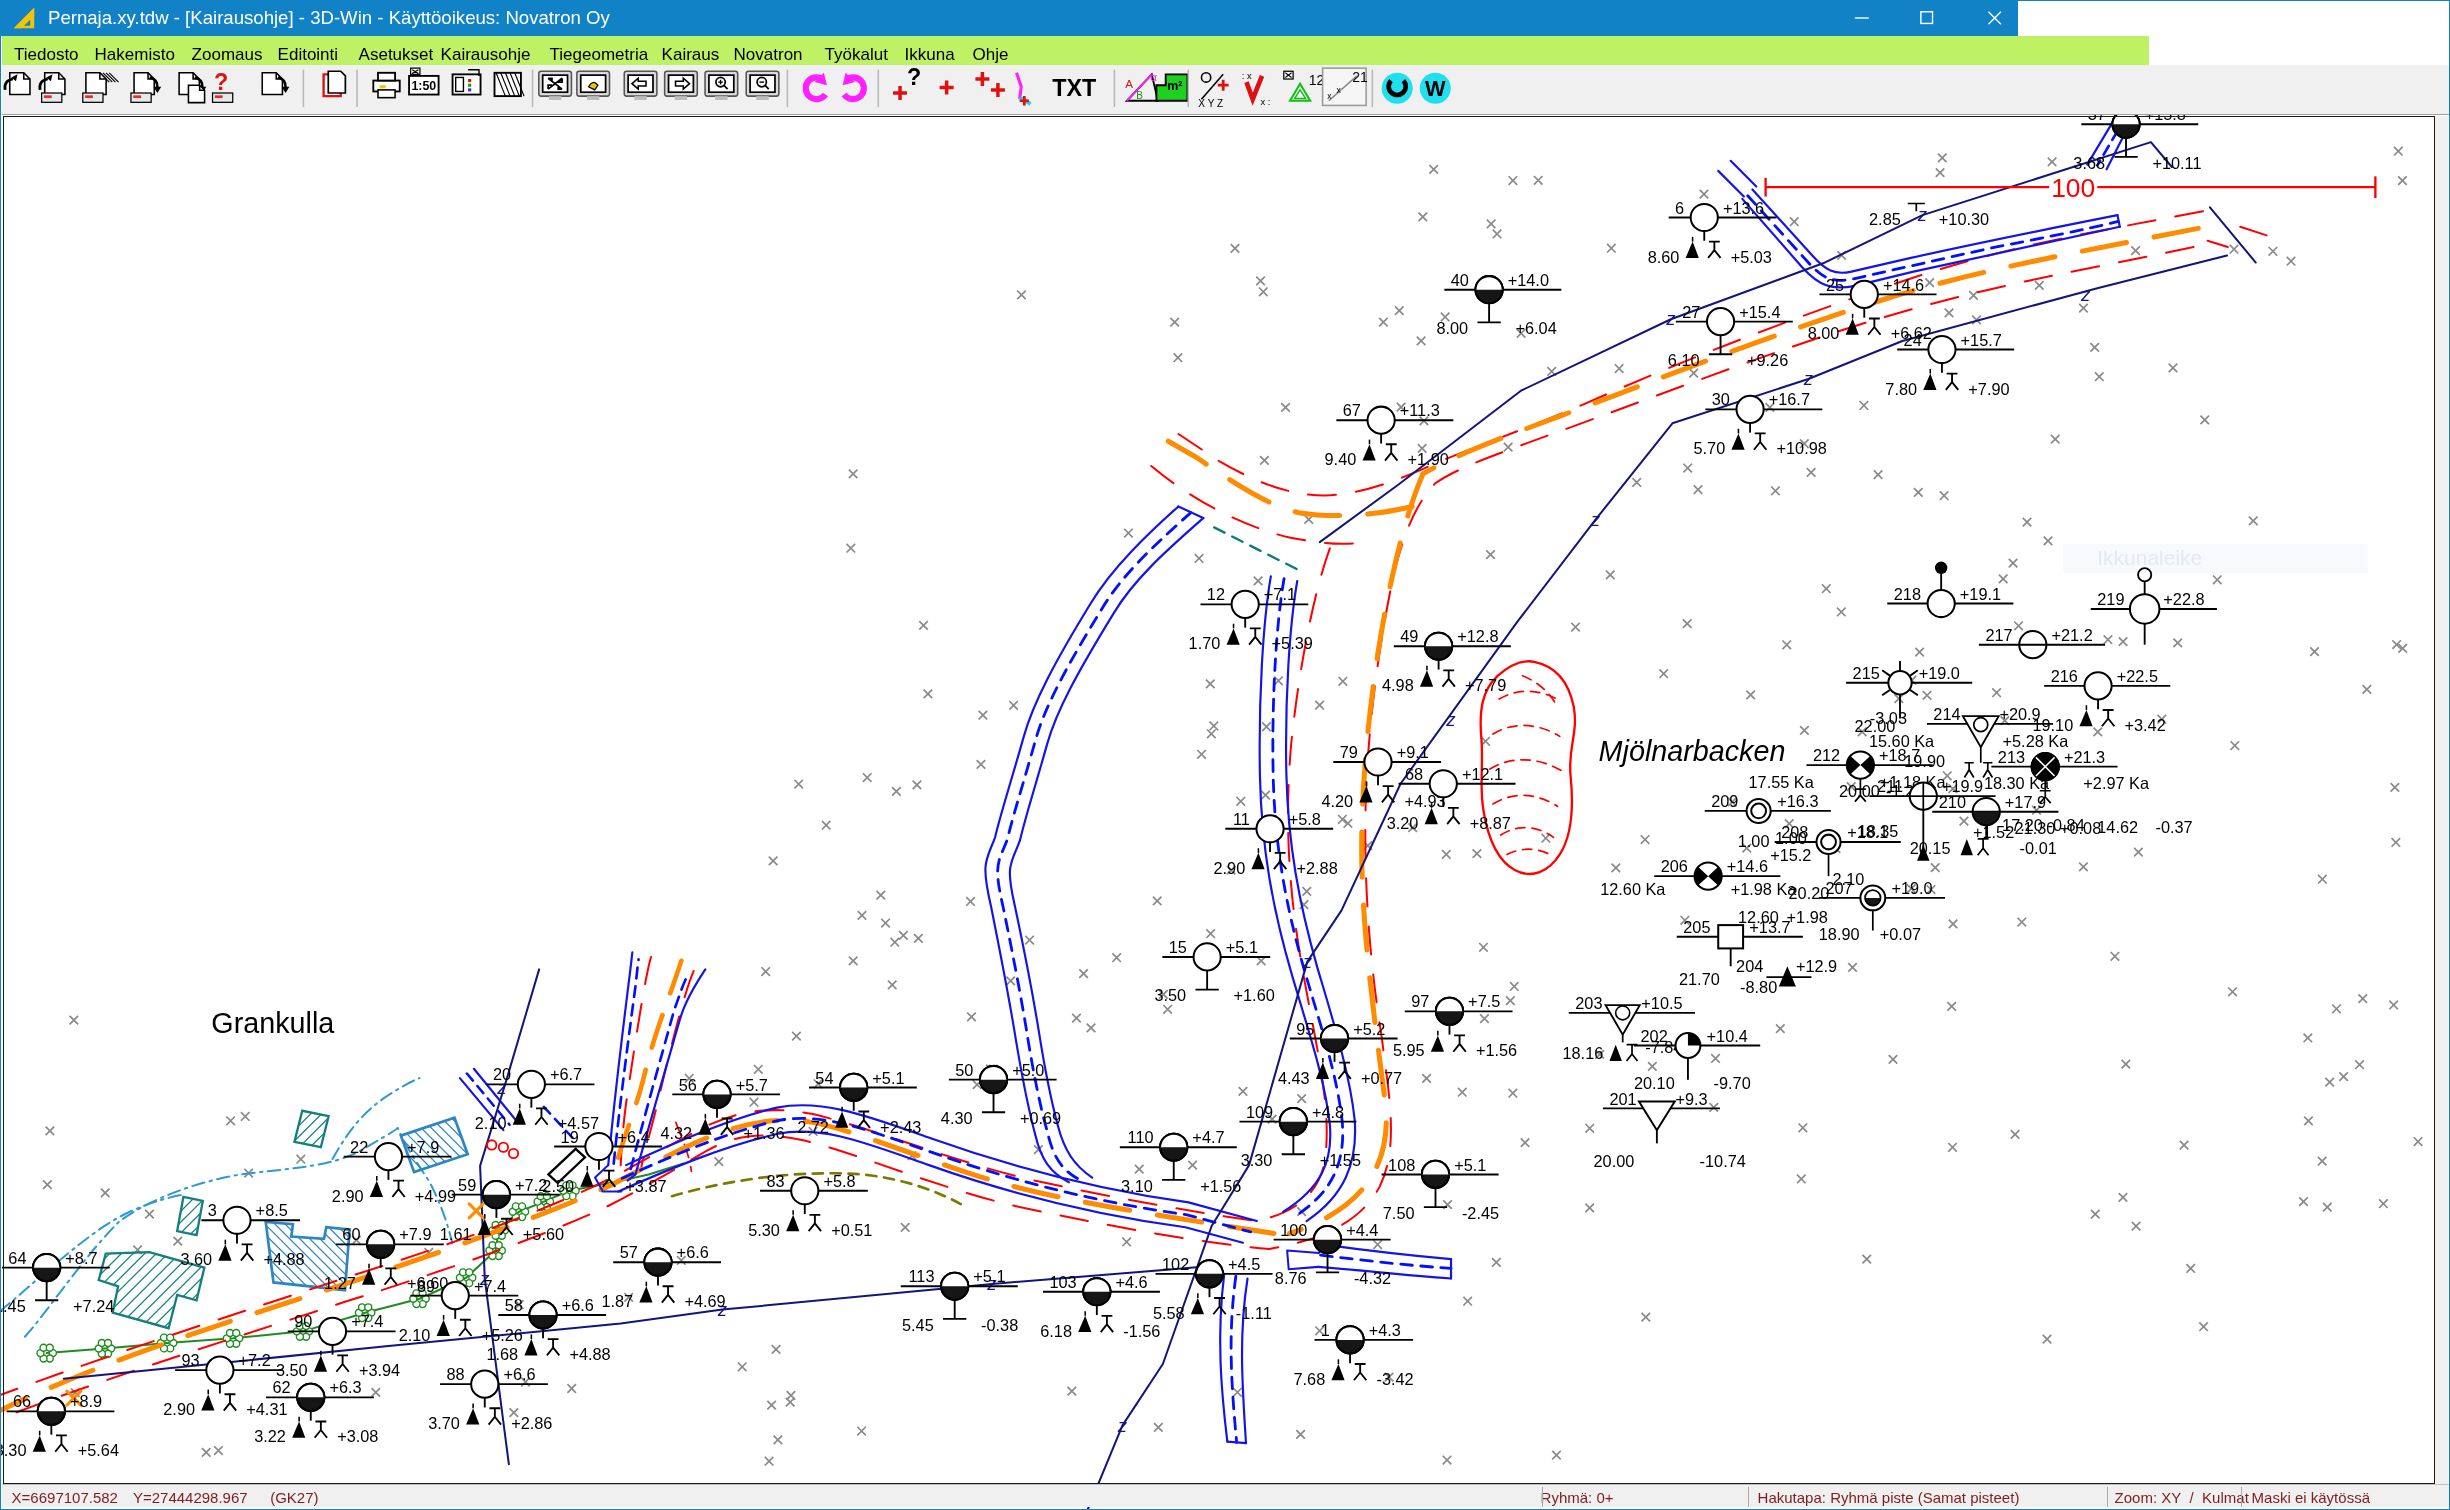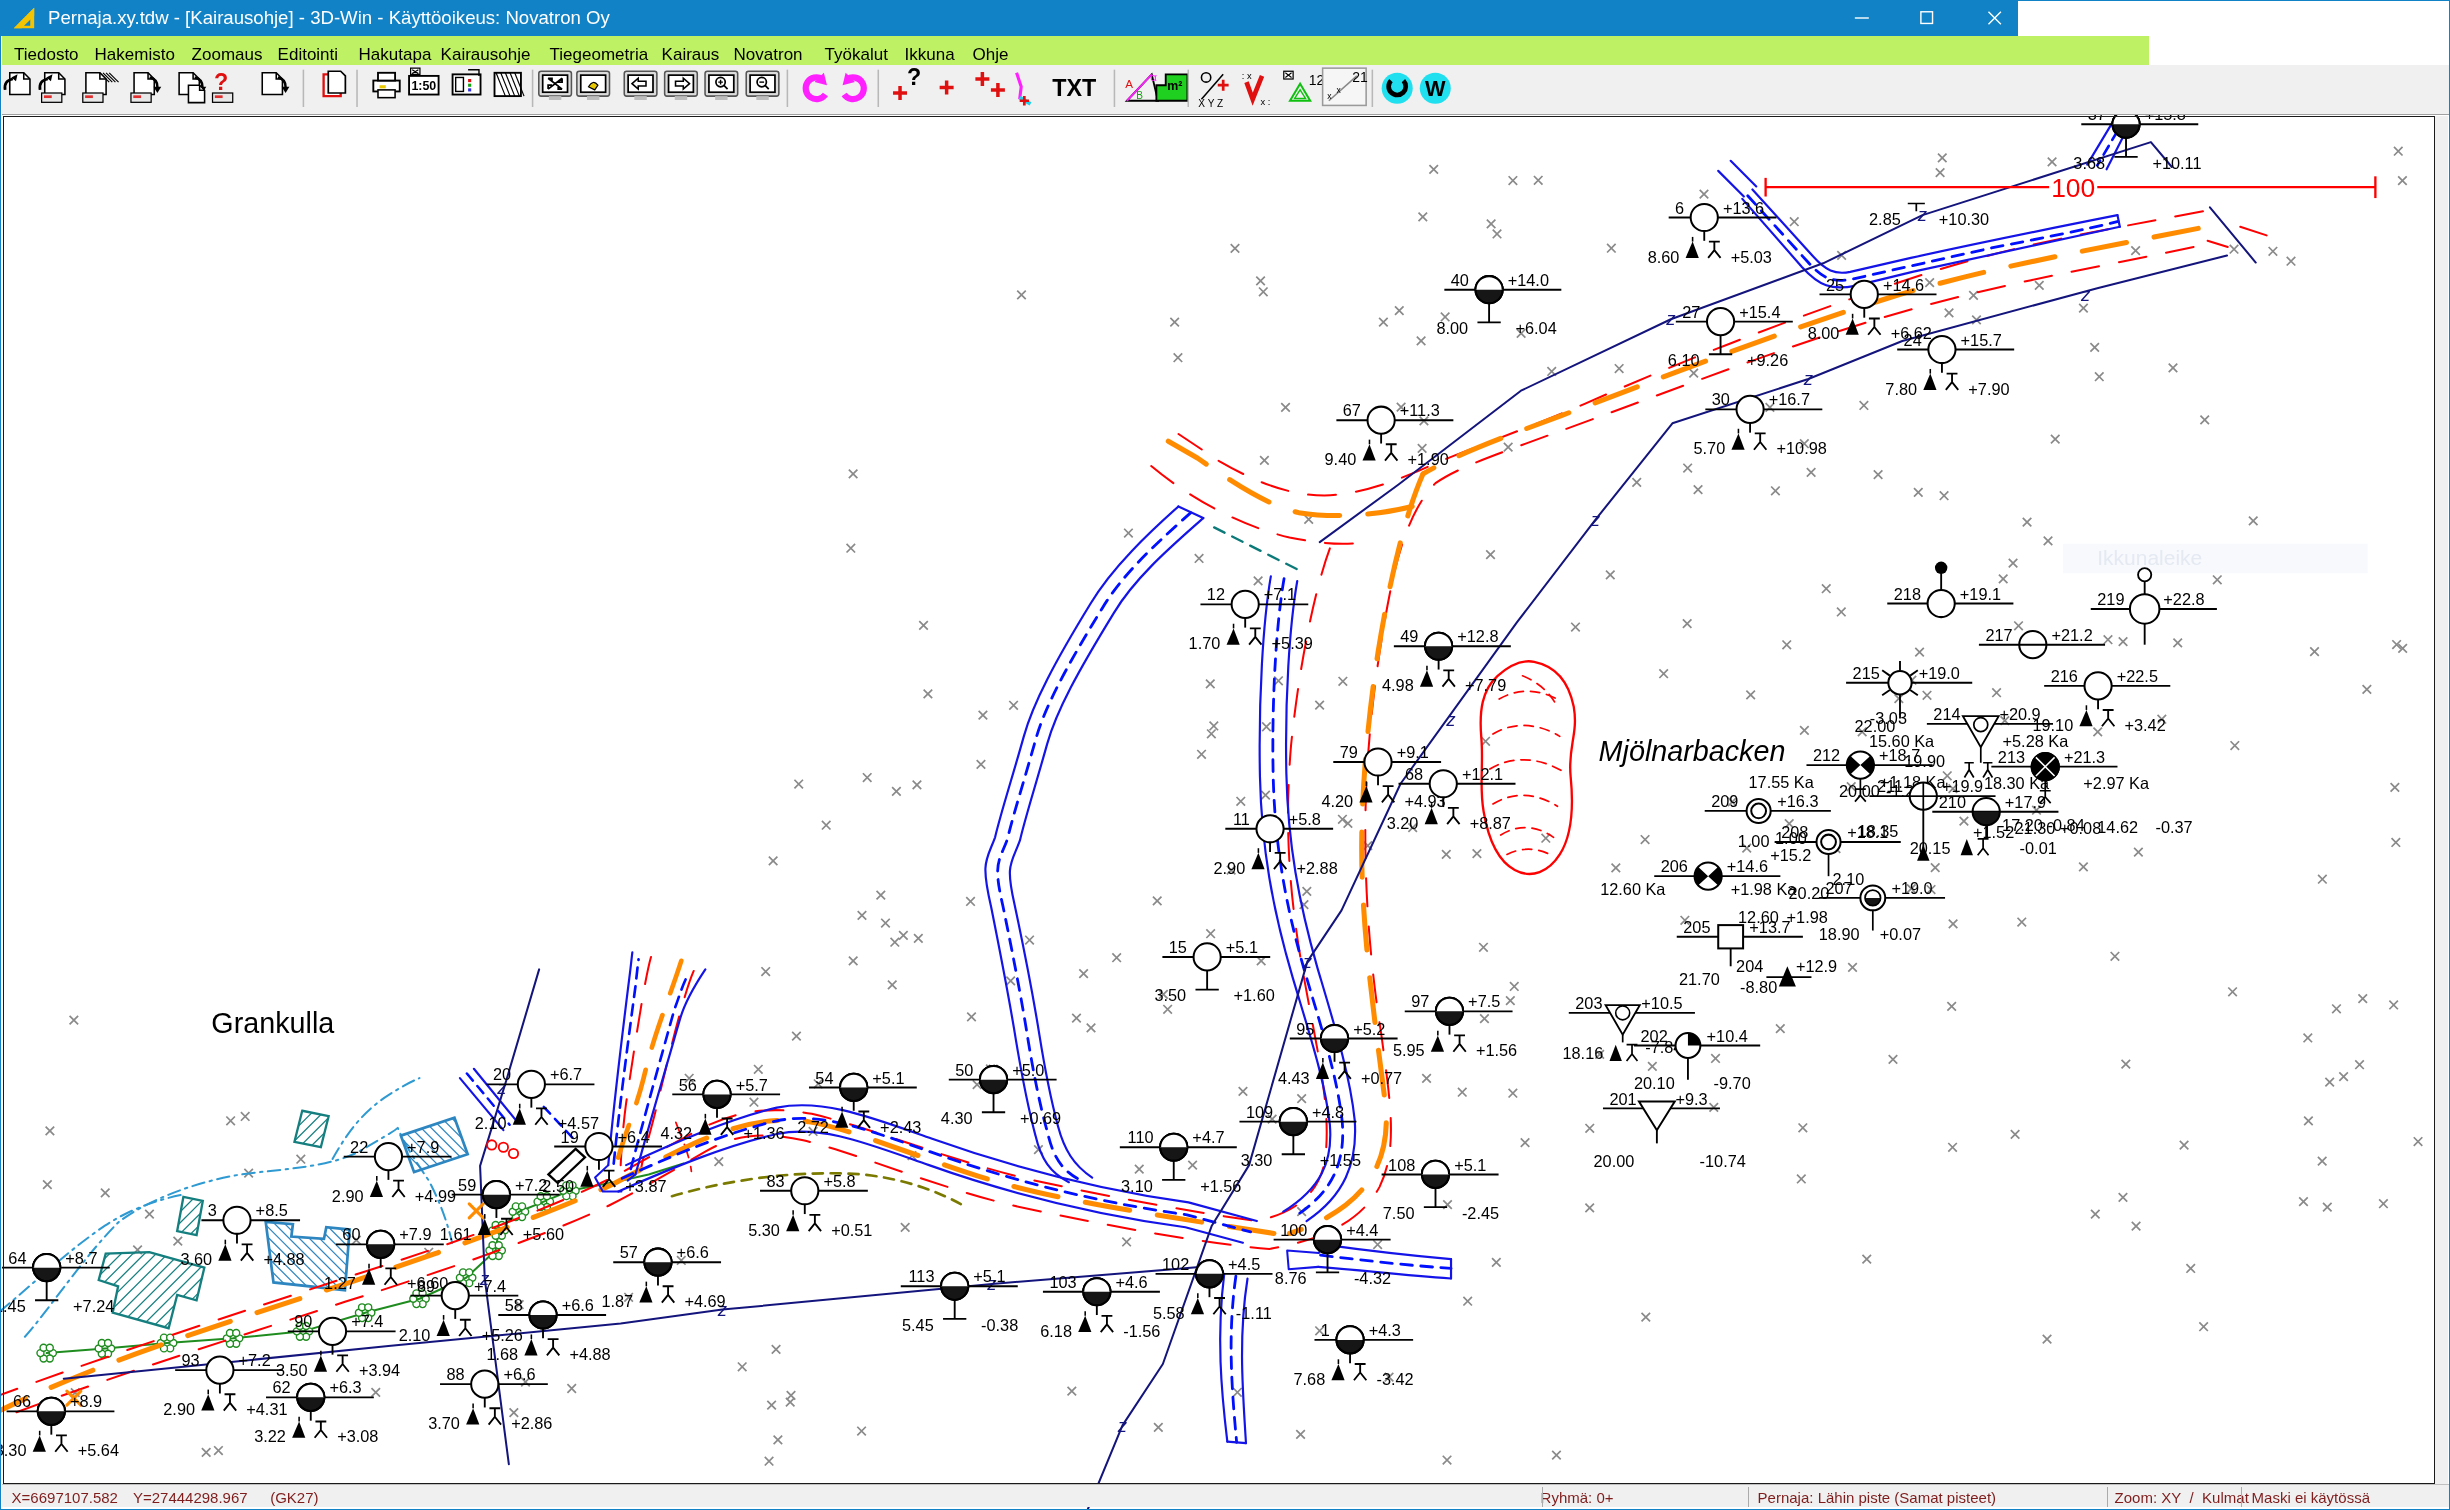--- a/index.html
+++ b/index.html
@@ -1246,21 +1246,21 @@
    <line x1="50" y1="23" x2="68" y2="23"></line>
    <rect x="135" y="15" width="15" height="15"></rect>
    <path d="M222 15 l16 16 M222 31 l16 -16"></path>
  </svg>
 </div>
 <div class="menubar">
     <span style="position:absolute;left:12.4px;top:8.5px">Tiedosto</span>
     <span style="position:absolute;left:93px;top:8.5px">Hakemisto</span>
     <span style="position:absolute;left:190px;top:8.5px">Zoomaus</span>
     <span style="position:absolute;left:276px;top:8.5px">Editointi</span>
-    <span style="position:absolute;left:357px;top:8.5px">Hakutapa</span>
+    <span style="position:absolute;left:357px;top:8.5px">Asetukset</span>
     <span style="position:absolute;left:439px;top:8.5px">Kairausohje</span>
     <span style="position:absolute;left:548px;top:8.5px">Tiegeometria</span>
     <span style="position:absolute;left:660px;top:8.5px">Kairaus</span>
     <span style="position:absolute;left:732px;top:8.5px">Novatron</span>
     <span style="position:absolute;left:823px;top:8.5px">Työkalut</span>
     <span style="position:absolute;left:903px;top:8.5px">Ikkuna</span>
     <span style="position:absolute;left:971px;top:8.5px">Ohje</span>
   </div>
 <div class="toolbar"><svg width="1476" height="49" viewBox="0 86 1900 63">
       <path d="M10 96 h18 l8 8 v20 h-26 z" fill="#fff" stroke="#000" stroke-width="2"></path>
@@ -1404,21 +1404,21 @@
       <text x="1718" y="122" font-size="11" fill="#000">x</text>
 <line x1="1764" y1="92" x2="1764" y2="140" stroke="#b8b8b8" stroke-width="2"></line>
 <circle cx="1796" cy="116" r="20" fill="#20e0f0"></circle>
 <path d="M1788 106 a11 11 0 1 0 16 0" fill="none" stroke="#000" stroke-width="6"></path>
 <circle cx="1845" cy="116" r="20" fill="#20e0f0"></circle>
 <text x="1845" y="126" font-size="28" font-weight="bold" fill="#000" text-anchor="middle">W</text>
     </svg></div>
 <div class="statusbar">
     <span style="position:absolute;left:10px;top:3.9px">X=6697107.582 Y=27444298.967  (GK27)</span>
     <span style="position:absolute;left:1539px;top:3.9px">Ryhmä: 0+</span>
-    <span style="position:absolute;left:1756px;top:3.9px">Pernaja: Lähin piste (Samat pisteet)</span>
+    <span style="position:absolute;left:1756px;top:3.9px">Hakutapa: Ryhmä piste (Samat pisteet)</span>
     <span style="position:absolute;left:2113px;top:3.9px">Zoom: XY&nbsp;&nbsp;/&nbsp;&nbsp;Kulmat</span>
     <span style="position:absolute;left:2250px;top:3.9px">Maski ei käytössä</span>
     <div style="position:absolute;left:1540px;top:1.6px;width:0.8px;height:20px;background:#ababab"></div>
     <div style="position:absolute;left:1746px;top:1.6px;width:0.8px;height:20px;background:#ababab"></div>
     <div style="position:absolute;left:2105px;top:1.6px;width:0.8px;height:20px;background:#ababab"></div>
     <div style="position:absolute;left:2239px;top:1.6px;width:0.8px;height:20px;background:#ababab"></div>
   </div>
 <div class="winborder"></div>
 
 </body></html>

